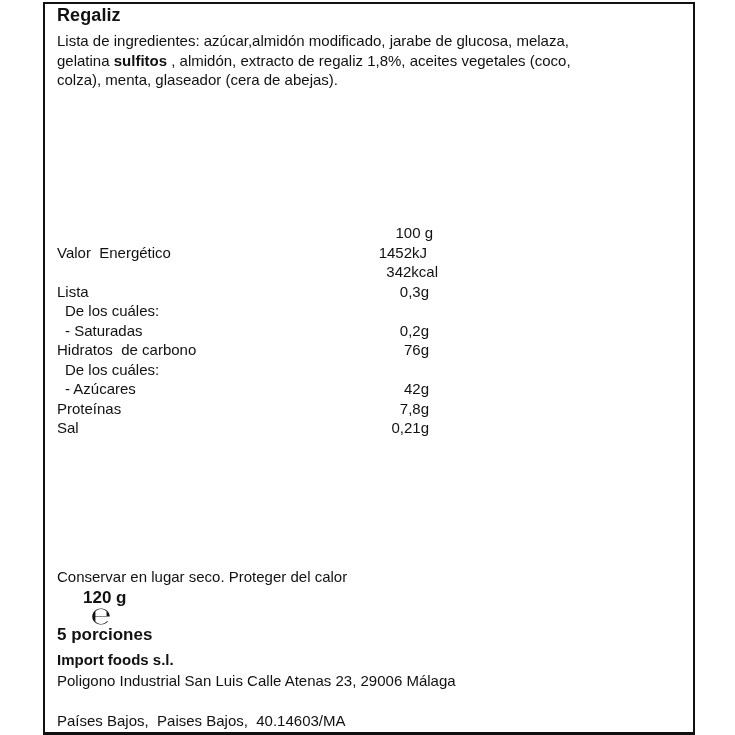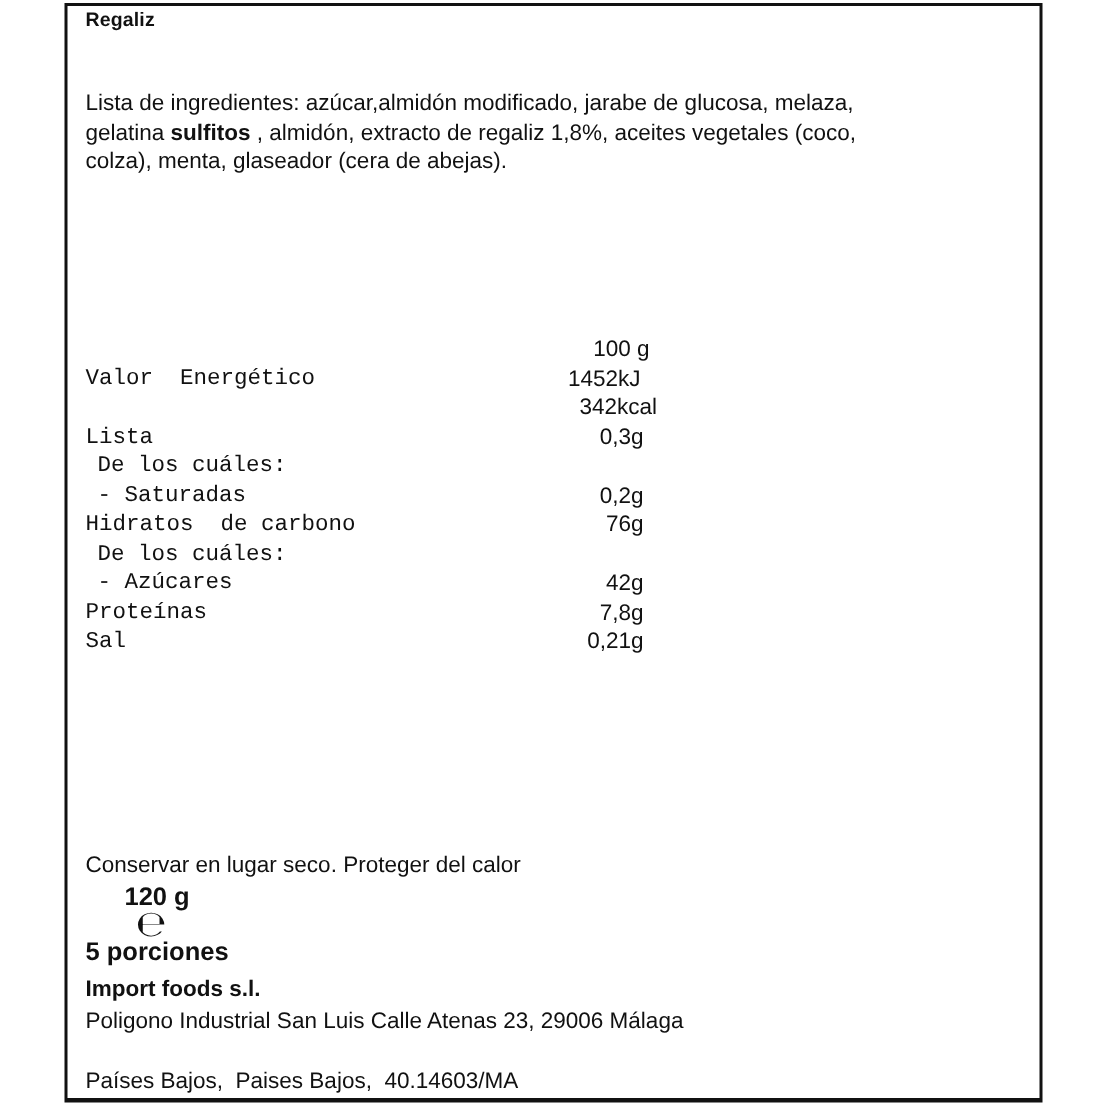--- a/index.html
+++ b/index.html
@@ -24,53 +24,51 @@
       border-left: 2px solid #111;
       border-right: 2px solid #111;
       border-top: 2px solid #111;
       border-bottom: 3px solid #111;
       box-sizing: content-box;
     }
     .abs { position: absolute; white-space: nowrap; }
     .title {
       left: 12px;
       top: 1px;
-      font-size: 13px;
+      font-size: 18px;
       font-weight: bold;
       letter-spacing: 0.1px;
     }
     .ingredients {
       left: 12px;
       top: 27px;
       font-size: 15px;
       line-height: 19.6px;
       white-space: normal;
       width: 600px;
-      margin-top: 28px;
     }
     .ingredients .line { display: block; white-space: nowrap; }
     .ingredients b { font-weight: bold; }
 
     .nutri {
       left: 12px;
       top: 219px;
       width: 380px;
       font-size: 15px;
     }
     .nrow {
       position: relative;
       height: 19.5px;
       line-height: 19.5px;
     }
     .nrow .nlabel {
       position: absolute;
       left: 0;
       top: 0;
       white-space: pre;
-      font-family: Liberation Mono, monospace;
     }
     .nrow .nlabel.indent { left: 8px; }
     .nrow .nval {
       position: absolute;
       right: 0;
       top: 0;
       text-align: center;
       white-space: pre;
     }
 

